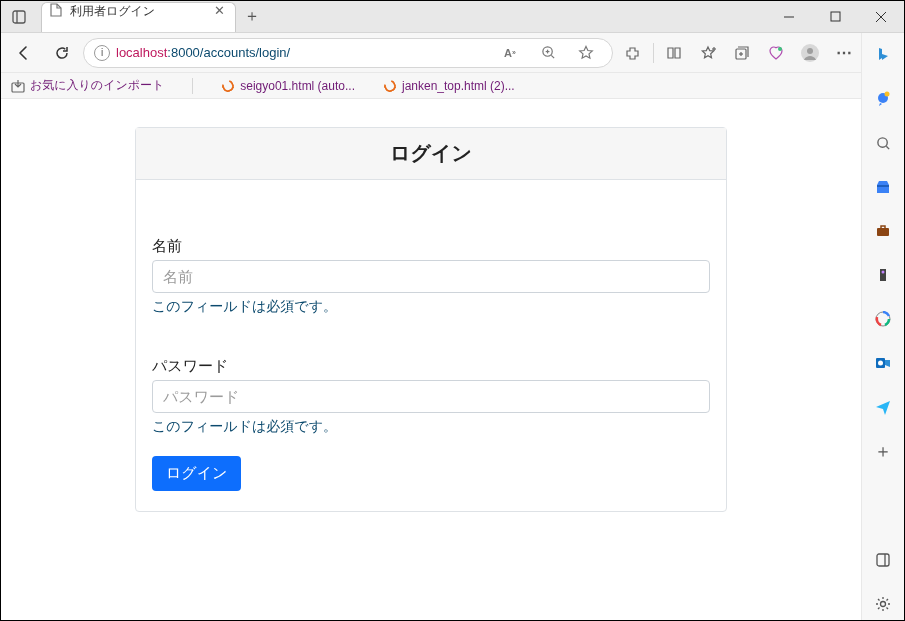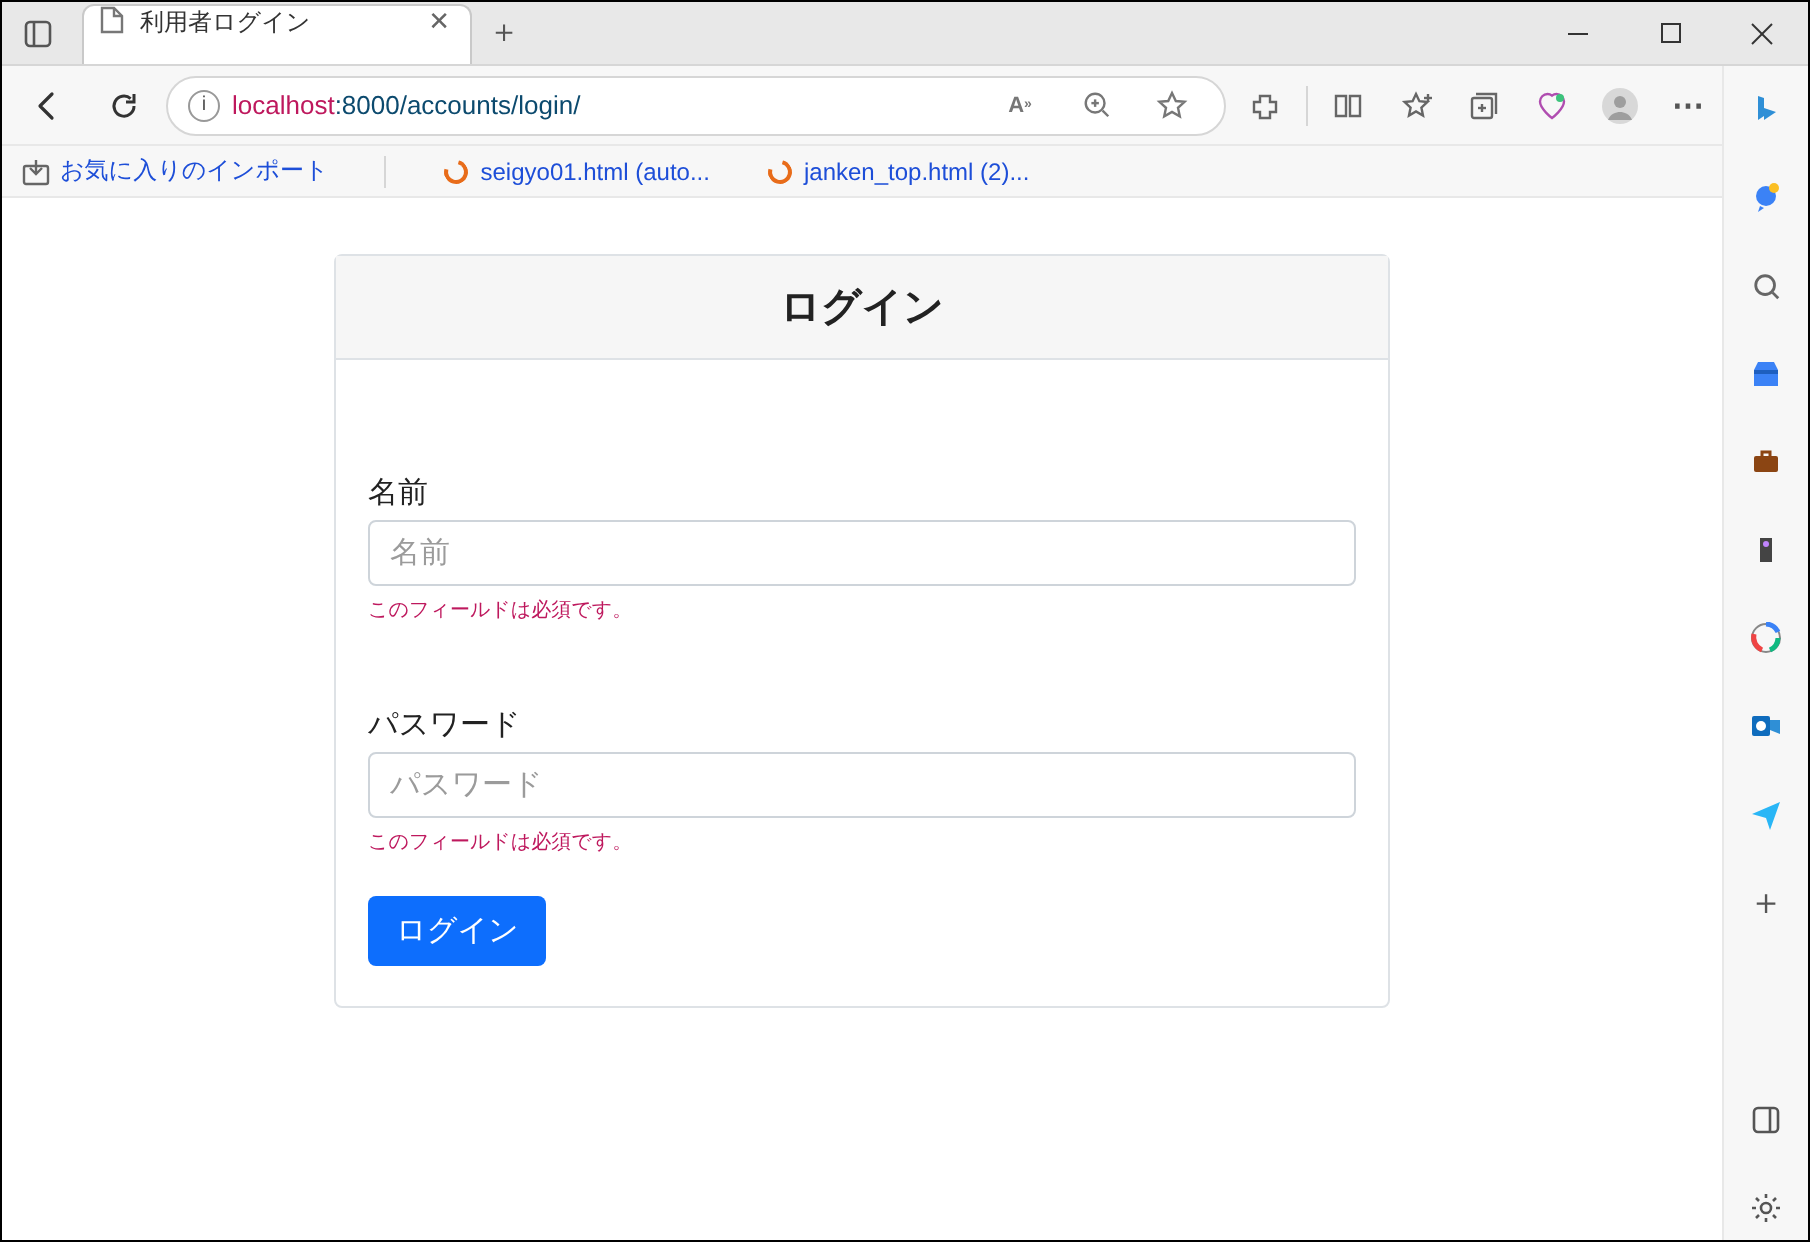--- a/index.html
+++ b/index.html
@@ -91,39 +91,39 @@
 
   
   .bookbar {
     height: 26px;
     background:#f7f7f7;
     border-bottom:1px solid #e8e8e8;
     display:flex; align-items:center;
     padding:0 10px;
     gap:28px;
     font-size:12px;
-    color:#1d4ed8;
+    color:#701a75;
   }
   .bookbar-item { display:flex; align-items:center; gap:5px; }
   .bookbar-item .bk-icon { width:14px; height:14px; display:flex; align-items:center; justify-content:center; }
   .book-divider { width:1px; height:16px; background:#d6d6d6; }
   .orange-dot {
     width:12px;height:12px;border:2px solid #e86c1a;border-radius:50%;
     border-top-color:transparent; transform:rotate(-30deg);
   }
 
   
   .page-viewport {
     position:absolute;
     top:98px; left:0; right:43px; bottom:0;
     background:#fff;
   }
   .card {
     margin: 28px auto 0 auto;
-    width: 528px;
+    width: 592px;
     border:1px solid #dee2e6;
     border-radius:4px;
     background:#fff;
   }
   .card-header {
     background:#f6f6f6;
     border-bottom:1px solid #dee2e6;
     padding:12px 16px;
     text-align:center;
     font-size:20px;
@@ -137,21 +137,21 @@
   .field-label { font-size:15px; color:#222; margin-bottom:4px; }
   .text-input {
     width:100%;
     border:1px solid #ced4da;
     border-radius:4px;
     padding:7px 10px;
     font-size:15px;
     color:#333;
   }
   .text-input::placeholder { color:#9b9b9b; }
-  .err-msg { color:#be185d; font-size:10px; margin-top:5px; }
+  .err-msg { color:#0c4a6e; font-size:14px; margin-top:5px; }
   .submit-btn {
     margin-top:10px;
     background:#0d6efd;
     color:#fff;
     border:none;
     border-radius:4px;
     padding:8px 14px;
     font-size:15px;
     cursor:pointer;
   }

